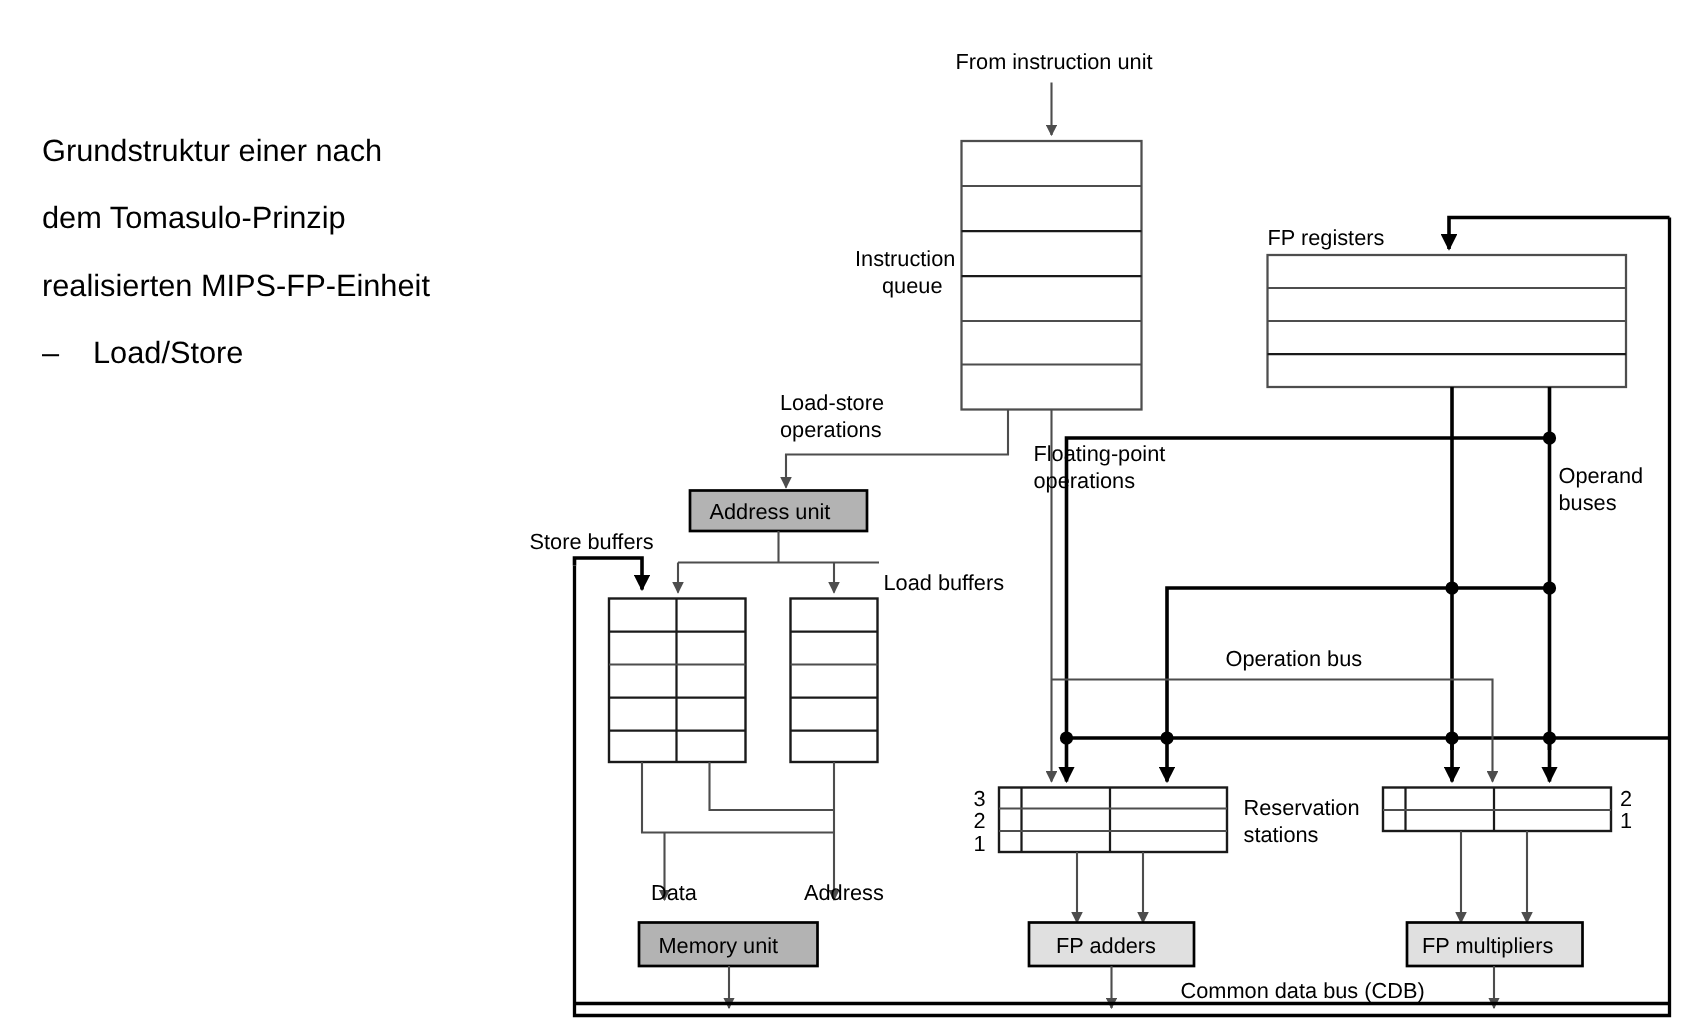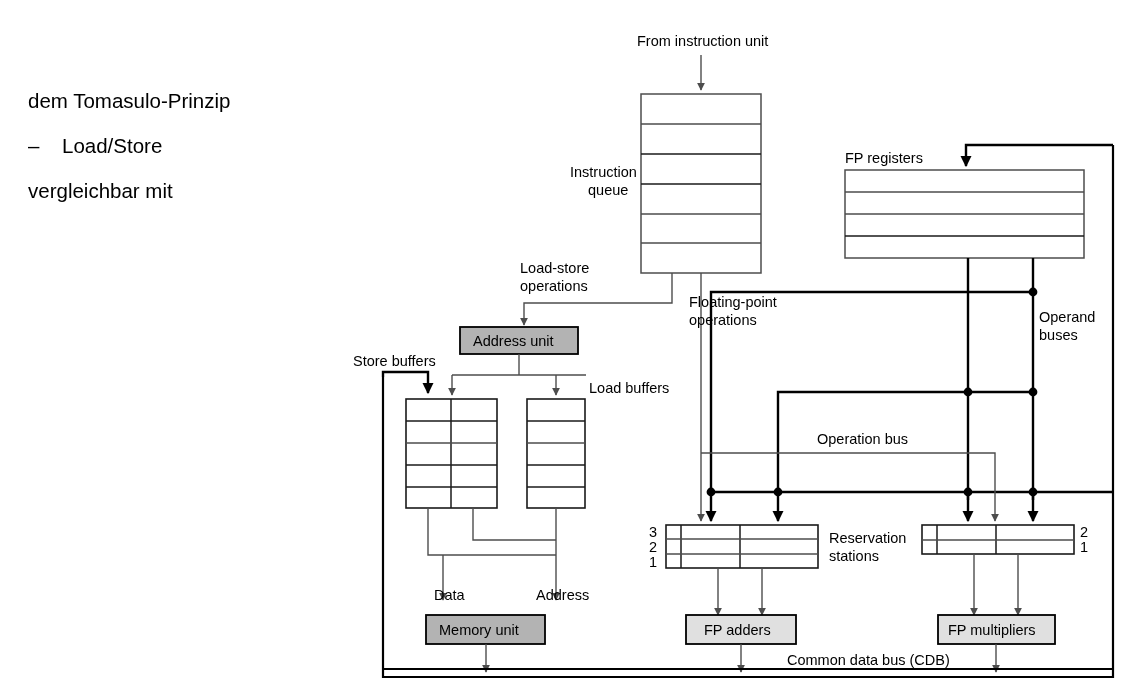--- a/index.html
+++ b/index.html
@@ -53,23 +53,24 @@
   .unit-dark  { fill: #b3b3b3; stroke: #000000; stroke-width: 1.8; }
   .unit-light { fill: #e0e0e0; stroke: #000000; stroke-width: 1.8; }
   .jdot       { fill: #000000; }
 </style>
 </head>
 <body>
 
 <div id="page">
 
   <div id="text-block">
+    <div class="text-line"><span>Grundstruktur einer nach</span></div>
     <div class="text-line"><span>dem Tomasulo-Prinzip</span></div>
+    <div class="text-line"><span>realisierten MIPS-FP-Einheit</span></div>
     <div class="text-line bullet italic"><span class="bullet-dash">–</span><span>Load/Store</span></div>
-    <div class="text-line"><span>vergleichbar mit</span></div>
   </div>
 
   <svg id="diagram" width="1129" height="682" viewBox="0 0 1129 682">
 
     <defs>
       <marker id="arrowThin" viewBox="0 0 10 10" refX="9" refY="5" markerWidth="5.5" markerHeight="5.5" orient="auto-start-reverse">
         <path d="M 0 0 L 10 5 L 0 10 z" fill="#4d4d4d"></path>
       </marker>
       <marker id="arrowThick" viewBox="0 0 10 10" refX="9" refY="5" markerWidth="4.6" markerHeight="4.6" orient="auto-start-reverse">
         <path d="M 0 0 L 10 5 L 0 10 z" fill="#000000"></path>

